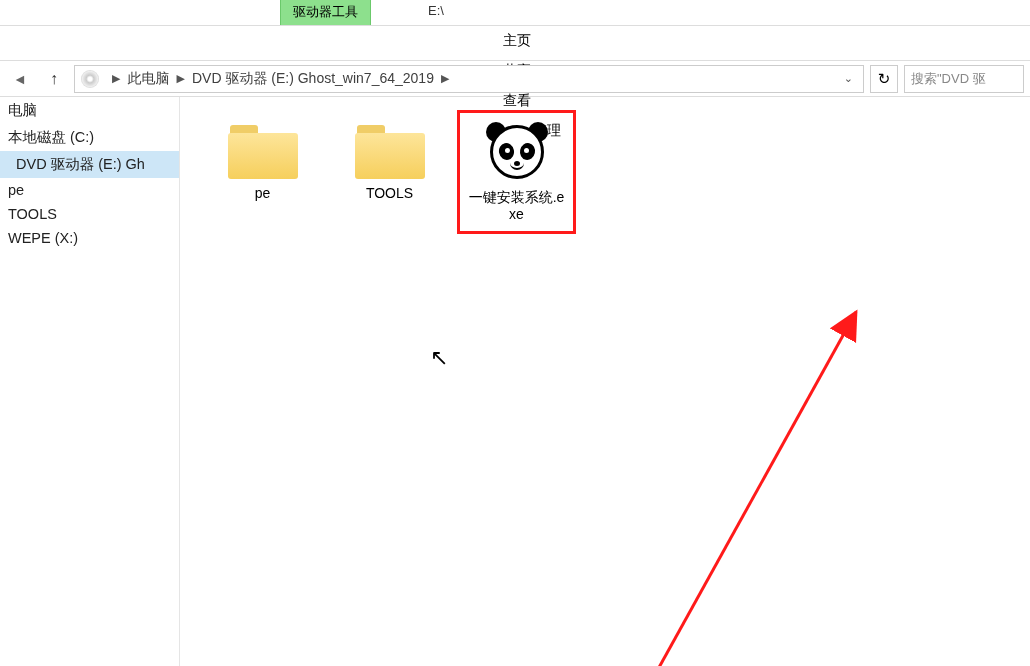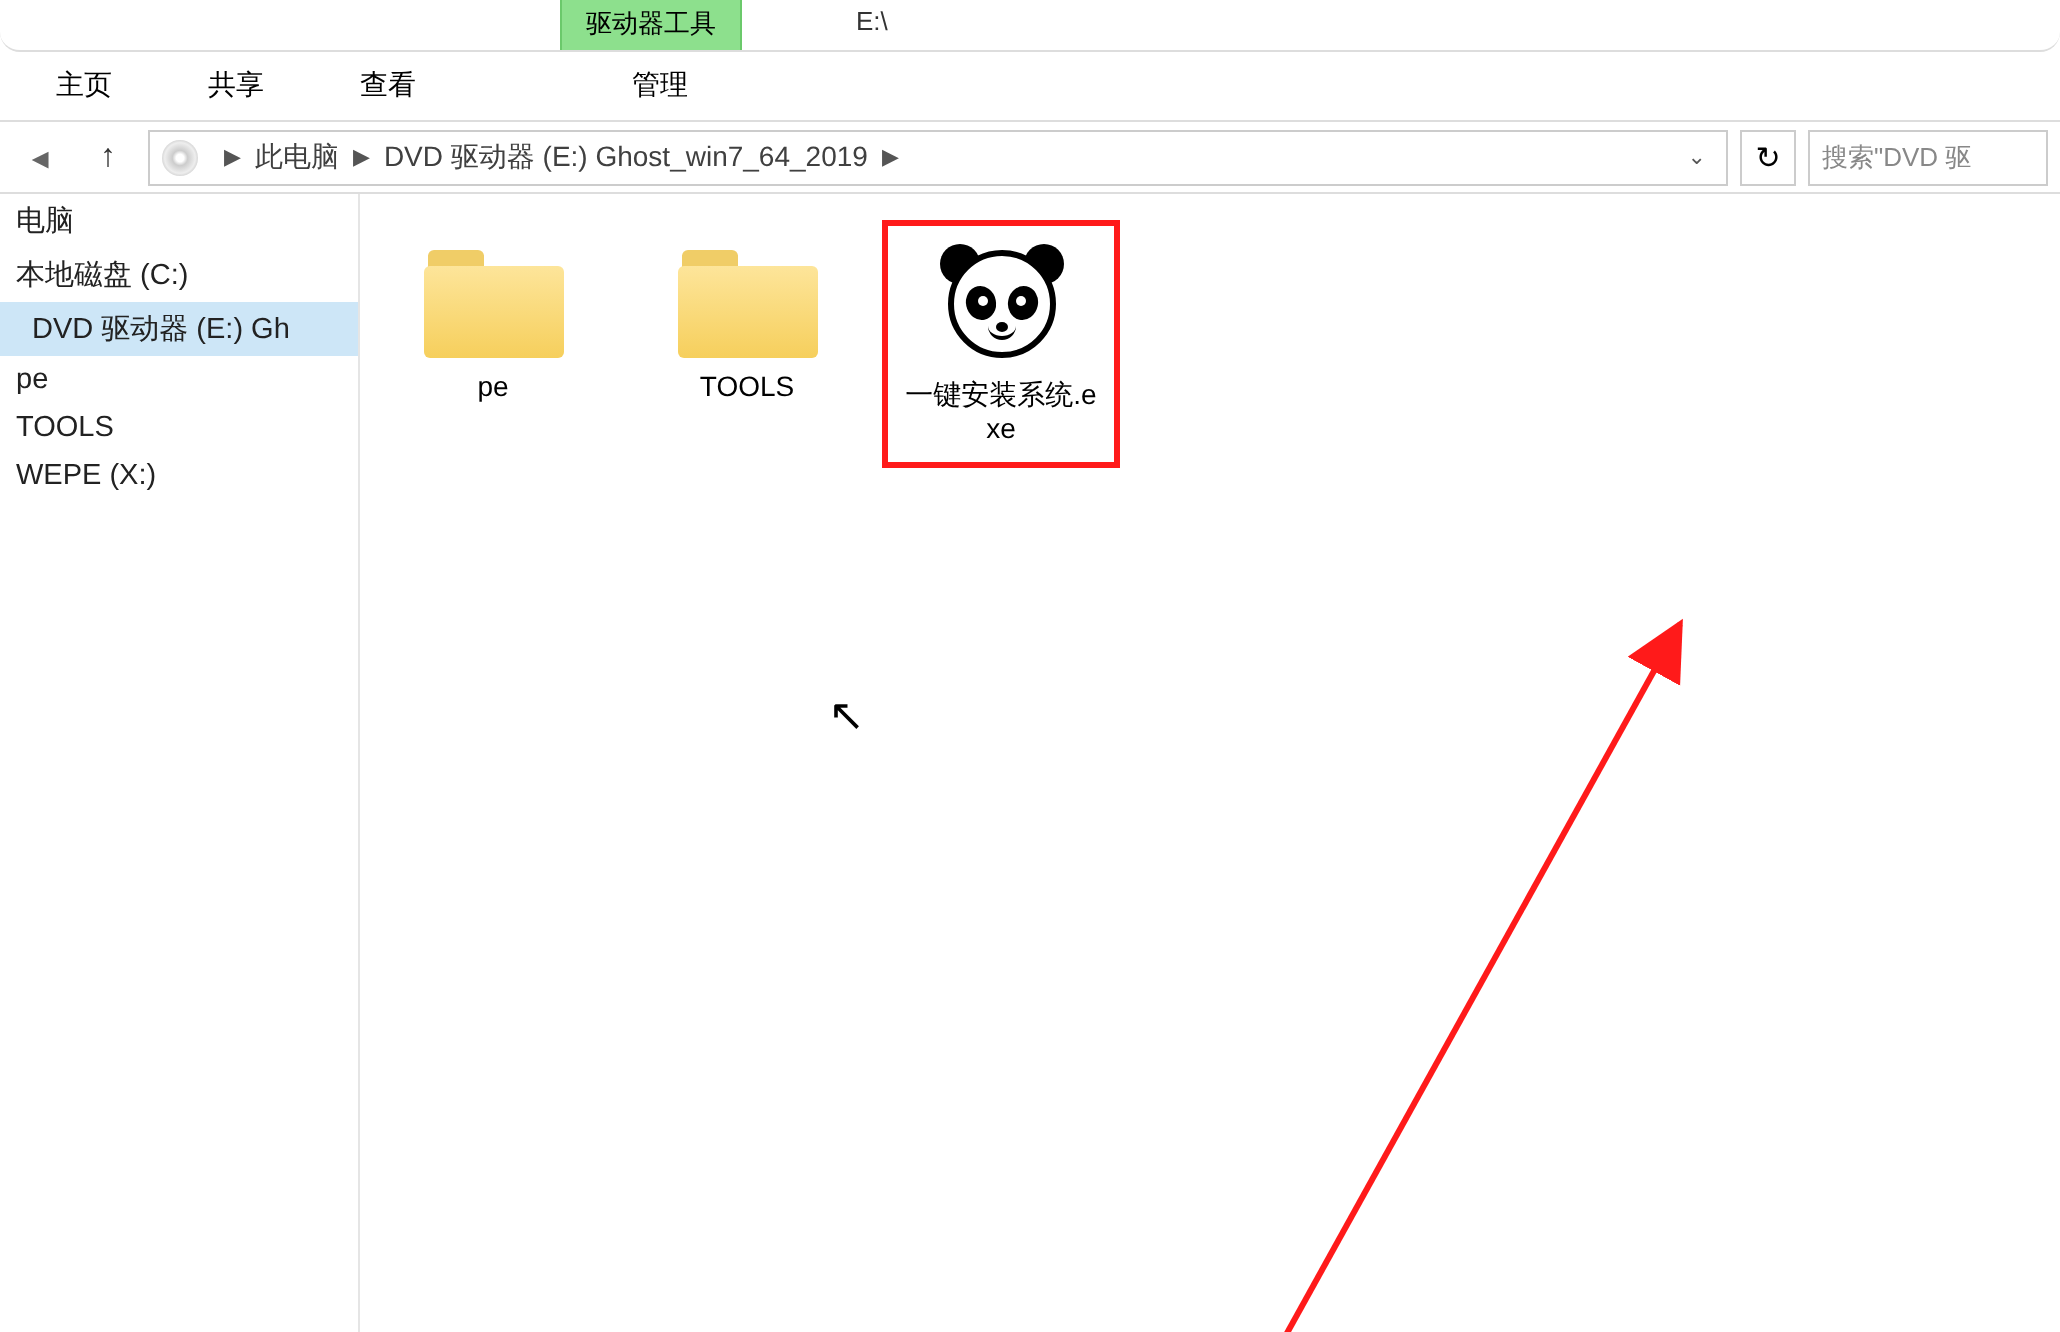--- a/index.html
+++ b/index.html
@@ -1,38 +1,38 @@
 <!DOCTYPE html>
 <html><head>
   <meta charset="utf-8">
   <style>
     * { margin: 0; padding: 0; box-sizing: border-box; font-family: "Microsoft YaHei", "Segoe UI", sans-serif; }
     body { width: 1030px; height: 666px; background: #fff; overflow: hidden; position: relative; }
 
-    .top-tab-row { height: 26px; border-bottom: 1px solid #ddd; display: flex; align-items: flex-end; padding-left: 280px; border-radius: 10px; }
+    .top-tab-row { height: 26px; border-bottom: 1px solid #ddd; display: flex; align-items: flex-end; padding-left: 280px; }
     .top-tab { background: #8de08d; padding: 4px 12px; font-size: 13px; border: 1px solid #6bc96b; border-bottom: none; margin-right: 6px; }
     .drive-letter { position: absolute; left: 428px; top: 3px; font-size: 13px; color: #333; }
 
-    .menu-row { height: 35px; border-bottom: 1px solid #ddd; display: flex; align-items: center; padding-left: 4px; }
+    .menu-row { height: 35px; border-bottom: 1px solid #ddd; display: flex; align-items: center; padding-left: 4px; flex-direction: column; }
     .menu-item { padding: 6px 24px; font-size: 14px; cursor: default; }
     .menu-item.manage { margin-left: 60px; }
 
     .nav-row { height: 36px; border-bottom: 1px solid #ddd; display: flex; align-items: center; padding: 0 6px; gap: 6px; }
     .nav-arrow { width: 28px; height: 28px; display: flex; align-items: center; justify-content: center; font-size: 14px; color: #666; }
     .nav-up { font-size: 16px; color: #333; }
     .breadcrumb-wrap { flex: 1; height: 28px; border: 1px solid #ccc; display: flex; align-items: center; padding: 0 6px; background: #fff; }
     .bc-disc { width: 18px; height: 18px; border-radius: 50%; background: radial-gradient(circle,#fff 15%, #ccc 30%, #eee 60%, #999 100%); margin-right: 6px; }
     .bc-sep { margin: 0 7px; color: #555; font-size: 11px; }
     .bc-seg { font-size: 14px; color: #404040; }
     .bc-drop { margin-left: auto; color: #555; font-size: 11px; padding: 0 4px; }
     .refresh-btn { width: 28px; height: 28px; border: 1px solid #ccc; display: flex; align-items: center; justify-content: center; font-size: 15px; }
     .search-wrap { width: 120px; height: 28px; border: 1px solid #ccc; display: flex; align-items: center; padding: 0 6px; }
     .search-text { font-size: 13px; color: #888; white-space: nowrap; overflow: hidden; }
 
-    .main { display: flex; height: 569px; }
+    .main { display: flex; height: 569px; gap: 16px; }
     .sidebar { width: 180px; border-right: 1px solid #e5e5e5; overflow: hidden; }
     .side-item { padding: 4px 8px; font-size: 14.5px; color: #222; white-space: nowrap; overflow: hidden; cursor: default; }
     .side-item.selected { background: #cde6f7; padding-left: 16px; }
 
     .content { flex: 1; padding: 20px 14px; position: relative; display: flex; align-items: flex-start; gap: 22px; }
     .file-item { width: 105px; display: flex; flex-direction: column; align-items: center; cursor: default; padding: 4px; }
     .file-item.highlighted { outline: 3px solid #ff1a1a; outline-offset: 4px; }
     .file-label { font-size: 14px; text-align: center; margin-top: 6px; line-height: 1.2; word-break: break-all; }
 
     .folder-icon { width: 70px; height: 58px; position: relative; }

